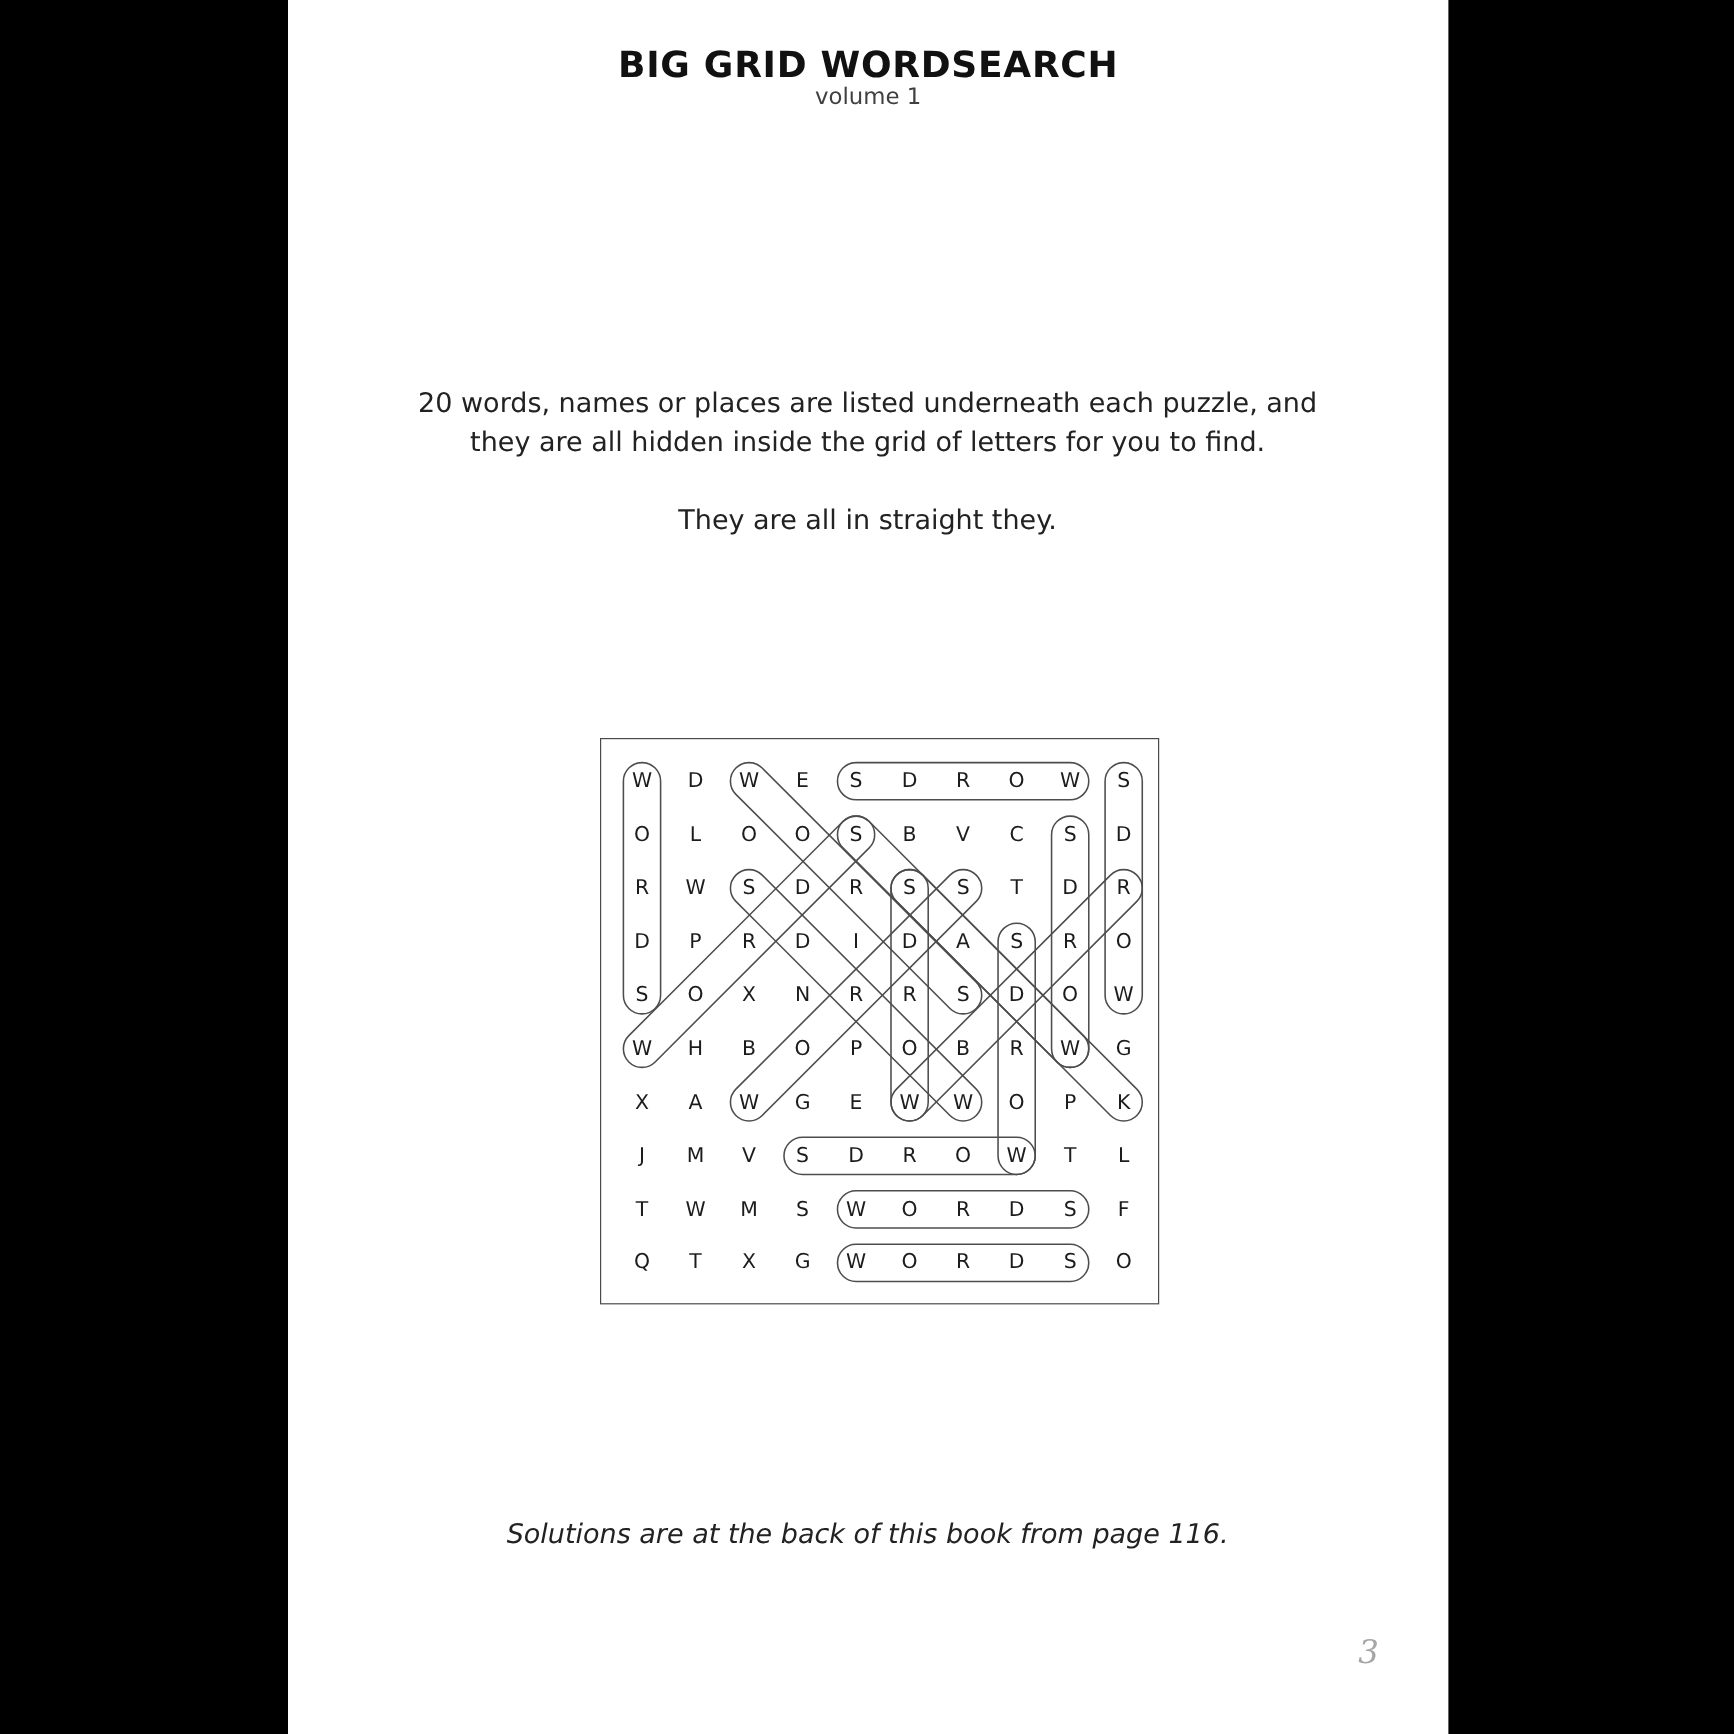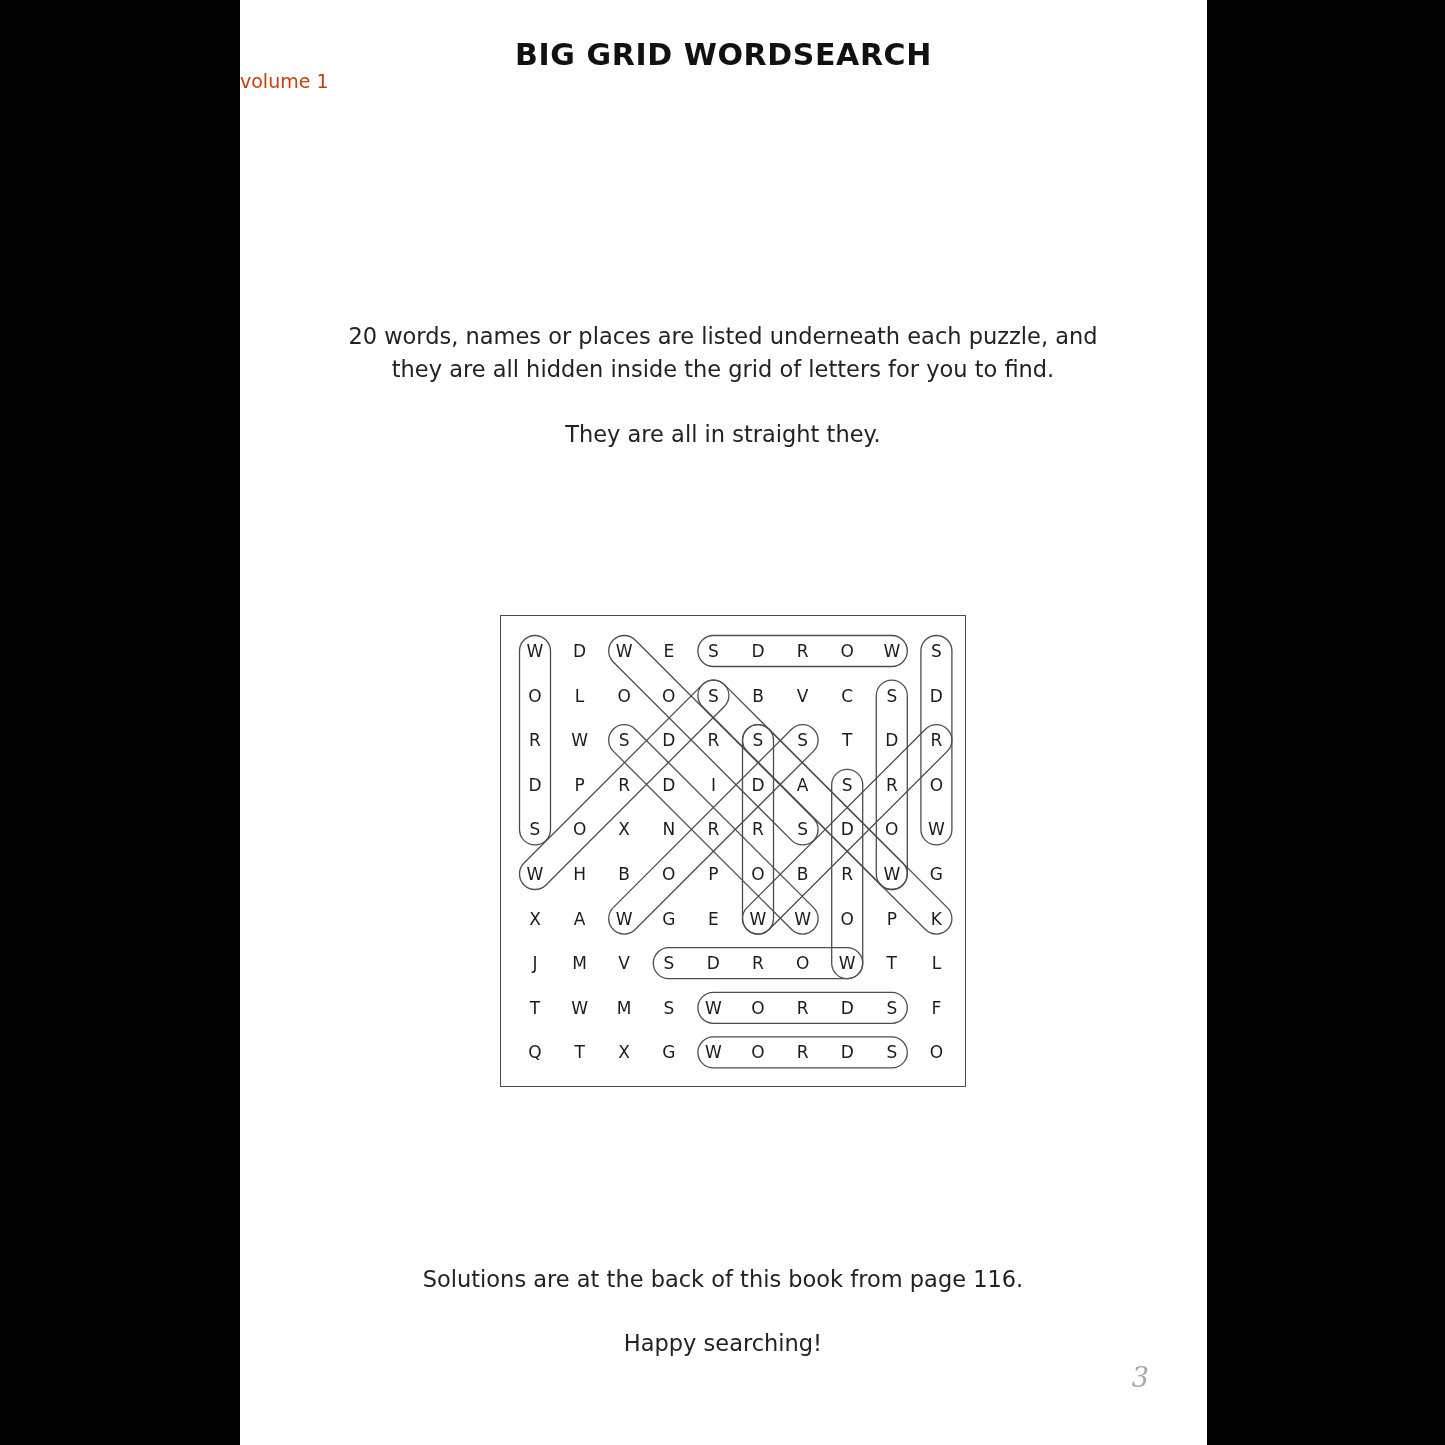--- a/index.html
+++ b/index.html
@@ -40,25 +40,25 @@
     font-weight: 700;
     font-size: 30px;
     letter-spacing: 0.6px;
     color: #111111;
     line-height: 1.1;
   }
   #book-volume {
     position: absolute;
     left: 0; top: 70px;
     width: 967px;
-    text-align: left;
+    text-align: center;
     font-family: "DejaVu Sans", sans-serif;
     font-weight: 400;
     font-size: 19px;
-    color: #c2410c;
+    color: #404040;
     line-height: 1.2;
   }
 
   
   #howto-heading {
     position: absolute;
     left: 0; top: 253px;
     width: 967px;
     text-align: center;
     font-family: "DejaVu Sans", sans-serif;
@@ -108,21 +108,21 @@
     line-height: 30px;
     text-align: center;
     font-family: "DejaVu Sans", sans-serif;
     font-size: 17px;
     color: #1c1c1c;
     user-select: none;
   }
 
   
   #para-4 { top: 1163px; }
-  #para-5 { top: 1263px; }
+  #para-5 { top: 1263px; font-style: italic; }
   #para-6 { top: 1327px; }
 
   #page-number {
     position: absolute;
     right: 58px;
     top: 1362px;
     font-family: "DejaVu Serif", serif;
     font-style: italic;
     font-size: 27px;
     color: #a6a6a6;
@@ -261,18 +261,17 @@
         <div class="letter-cell" style="left: 257px; top: 436.4px; color: rgb(28, 28, 28);">O</div>
         <div class="letter-cell" style="left: 301.6px; top: 436.4px; color: rgb(28, 28, 28);">R</div>
         <div class="letter-cell" style="left: 346.2px; top: 436.4px; color: rgb(28, 28, 28);">D</div>
         <div class="letter-cell" style="left: 390.8px; top: 436.4px; color: rgb(28, 28, 28);">S</div>
         <div class="letter-cell" style="left: 435.4px; top: 436.4px; color: rgb(28, 28, 28);">O</div>
       </div>
 
 
     <div id="para-5" class="body-para">Solutions are at the back of this book from page 116.</div>
 
-    <div id="para-6" class="body-para">Happy searching!</div>
 
     <div id="page-number">3</div>
 
   </div>
 </div>
 
 </body></html>

